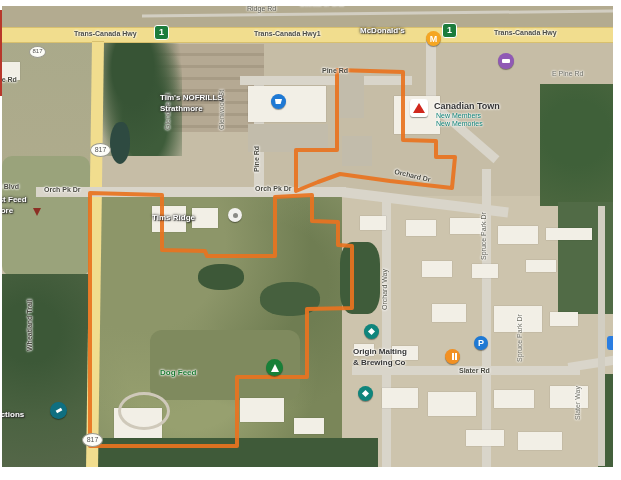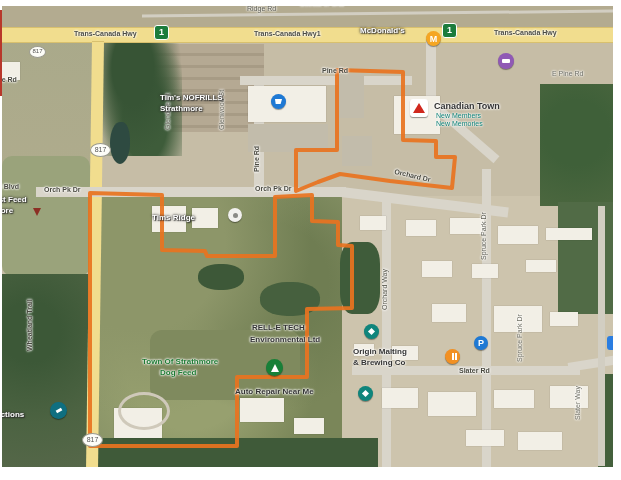--- a/index.html
+++ b/index.html
@@ -169,41 +169,37 @@
 
     <div class="poi poi-white" style="left:-18px;top:189px;">r Just Feed</div>
     <div class="poi poi-white" style="left:-16px;top:200px;">thmore</div>
     <span style="position:absolute;left:31px;top:202px;width:0;height:0;border-left:4px solid transparent;border-right:4px solid transparent;border-top:8px solid #8c2f24;"></span>
 
     <div class="poi poi-white ctr" style="left:150px;top:207px;width:80px;">Tims Ridge</div>
     <div class="ic" style="left:226px;top:202px;width:14px;height:14px;background:#f2f1ee;">
       <span style="display:block;width:5px;height:5px;background:#8a8a86;border-radius:50%;"></span>
     </div>
 
-    <div class="poi ctr" style="left:250px;top:317px;width:140px;">RELL-E TECH</div>
-    <div class="poi ctr" style="left:248px;top:329px;width:140px;">Environmental Ltd</div>
     <div class="ic" style="left:362px;top:318px;width:15px;height:15px;background:#0f857c;">
       <span style="display:block;width:5px;height:5px;background:#fff;transform:rotate(45deg);"></span>
     </div>
 
-    <div class="poi poi-green ctr" style="left:140px;top:351px;width:140px;">Town Of Strathmore</div>
     <div class="poi poi-green ctr" style="left:158px;top:362px;width:120px;">Dog Feed</div>
     <div class="ic" style="left:264px;top:353px;width:17px;height:17px;background:#188038;">
       <span style="display:block;width:0;height:0;border-left:4px solid transparent;border-right:4px solid transparent;border-bottom:8px solid #fff;"></span>
     </div>
 
     <div class="poi ctr" style="left:351px;top:341px;width:120px;">Origin Malting</div>
     <div class="poi ctr" style="left:351px;top:352px;width:120px;">&amp; Brewing Co</div>
     <div class="ic" style="left:443px;top:343px;width:15px;height:15px;background:#f29022;">
       <span style="display:block;width:2px;height:7px;background:#fff;box-shadow:3px 0 0 #fff;"></span>
     </div>
 
     <div class="ic" style="left:472px;top:330px;width:14px;height:14px;background:#1f79d4;font-size:9px;">P</div>
 
-    <div class="poi ctr" style="left:233px;top:381px;width:140px;">Auto Repair Near Me</div>
     <div class="ic" style="left:356px;top:380px;width:15px;height:15px;background:#0f857c;">
       <span style="display:block;width:5px;height:5px;background:#fff;transform:rotate(45deg);"></span>
     </div>
 
     <div class="poi poi-white" style="left:-12px;top:404px;">Auctions</div>
     <div class="ic" style="left:48px;top:396px;width:17px;height:17px;background:#0f6f80;">
       <span style="display:block;width:6px;height:3px;background:#fff;transform:rotate(-30deg);"></span>
     </div>
 
     <div class="abs" style="left:605px;top:330px;width:12px;height:14px;background:#2a7de1;border-radius:3px;"></div>

